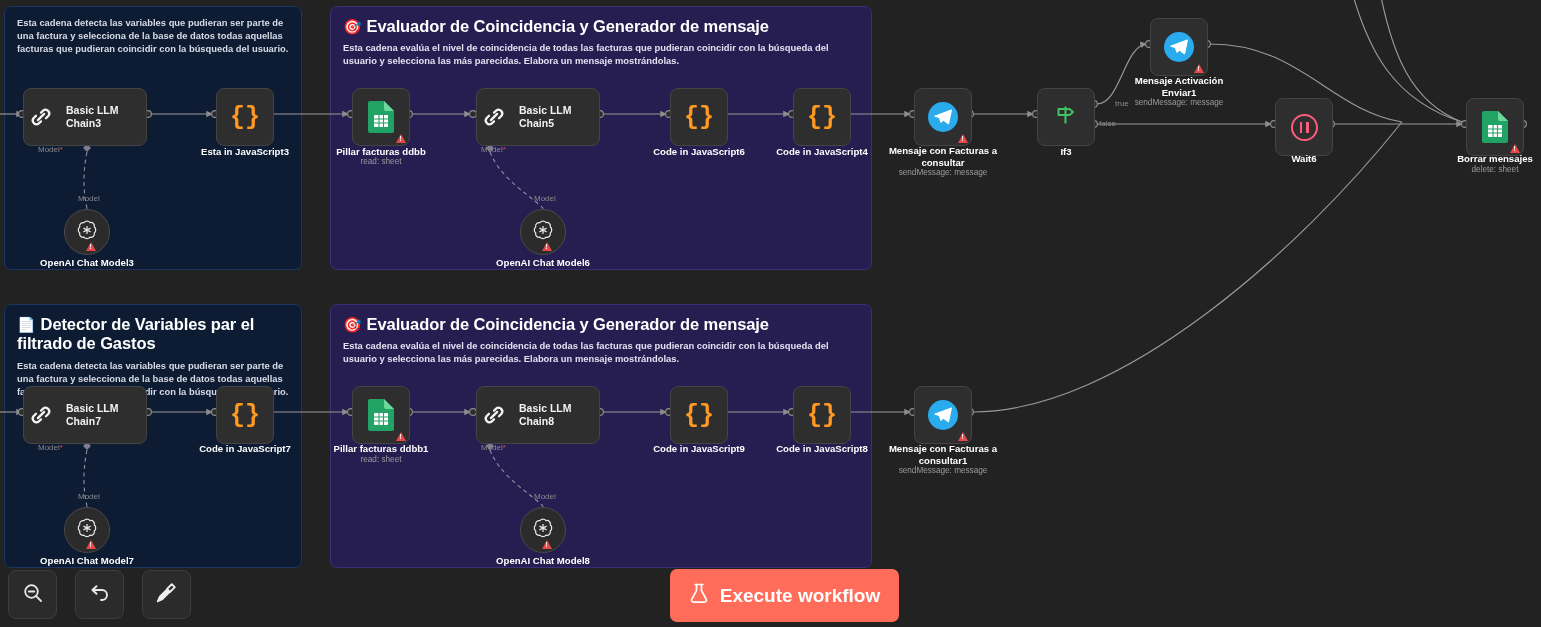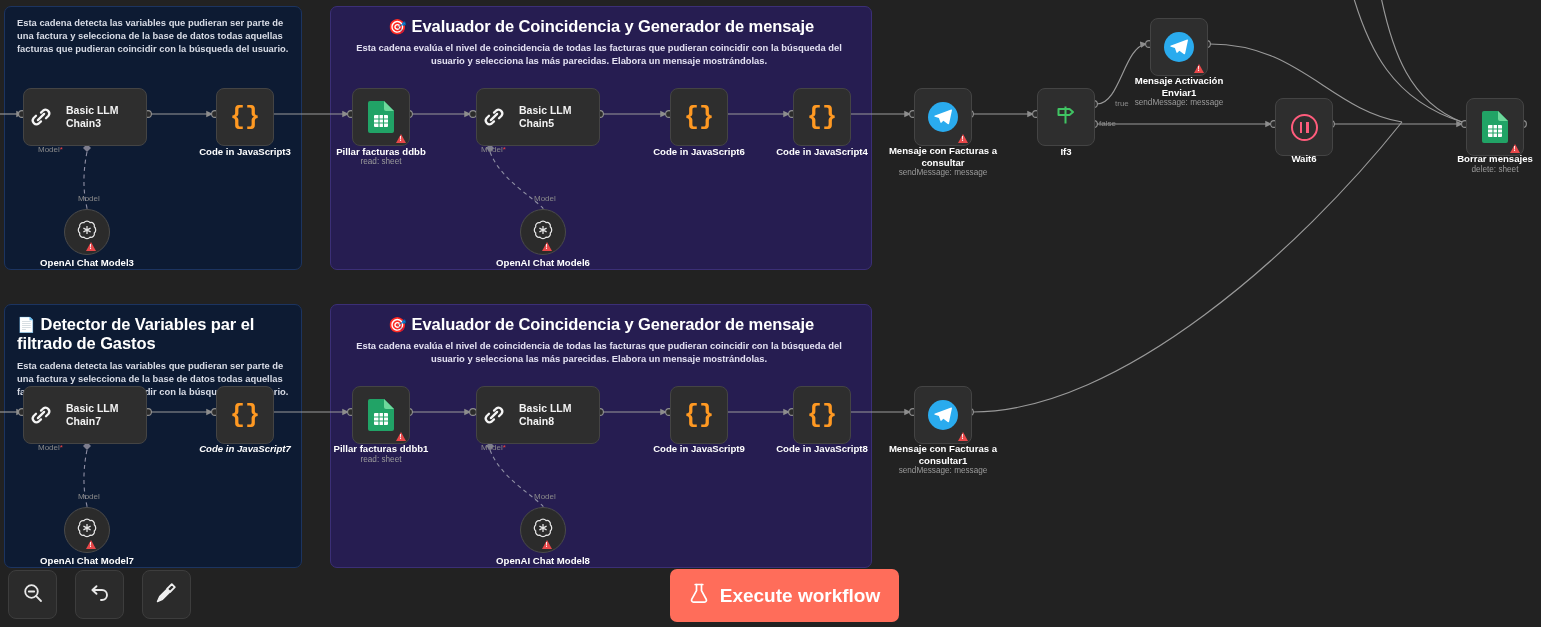--- a/index.html
+++ b/index.html
@@ -17,21 +17,21 @@
     overflow: hidden;
   }
   
   .sticky {
     position: absolute;
     border-radius: 7px;
     padding: 10px 12px 8px 12px;
     overflow: hidden;
   }
   .sticky.blue  { background: #0d1b33; border: 1px solid #1c3460; }
-  .sticky.purple{ background: #261d51; border: 1px solid #3b2f76; text-align: center; }
+  .sticky.purple{ background: #261d51; border: 1px solid #3b2f76; }
   .sticky-title {
     font-size: 16.5px;
     font-weight: 700;
     color: #ffffff;
     line-height: 1.18;
     margin-bottom: 6px;
     letter-spacing: -0.1px;
   }
   .sticky-title .emoji { font-size: 15px; margin-right: 5px; }
   .sticky-body {
@@ -286,21 +286,21 @@
         <path d="M16 13 L18 11 a3 3 0 0 0 -4.2 -4.2 L12 8.5"></path>
       </svg>
     </span>
     <span class="inline-label">Basic LLM
 Chain3</span>
   </div>
 
   <div class="node" style="left:216px; top:88px;">
     <span class="ico-code">{}</span>
   </div>
-  <div class="node-caption" style="left:175px; top:146px; width:140px;">Code in JavaScript3</div>
+  <div class="node-caption" style="left:175px; top:146px; width:140px;">Esta in JavaScript3</div>
 
   <div class="node round" style="left:64px; top:209px;">
     <span>
       <svg width="24" height="24" viewBox="0 0 24 24" fill="none" stroke="#e6e6e6" stroke-width="1.25">
         <path d="M12 3.2c1.9 0 3.1 1.4 3.1 1.4s1.9-.5 3.3.9c1.4 1.4.9 3.3.9 3.3s1.4 1.2 1.4 3.1-1.4 3.1-1.4 3.1.5 1.9-.9 3.3c-1.4 1.4-3.3.9-3.3.9s-1.2 1.4-3.1 1.4-3.1-1.4-3.1-1.4-1.9.5-3.3-.9c-1.4-1.4-.9-3.3-.9-3.3S3.3 13.9 3.3 12s1.4-3.1 1.4-3.1-.5-1.9.9-3.3c1.4-1.4 3.3-.9 3.3-.9S10.1 3.2 12 3.2z"></path>
         <path d="M12 8.1v7.8M8.4 10.1l7.2 3.8M15.6 10.1l-7.2 3.8"></path>
       </svg>
     </span>
     <span class="warn"></span>
   </div>
@@ -414,21 +414,21 @@
         <path d="M16 13 L18 11 a3 3 0 0 0 -4.2 -4.2 L12 8.5"></path>
       </svg>
     </span>
     <span class="inline-label">Basic LLM
 Chain7</span>
   </div>
 
   <div class="node" style="left:216px; top:386px;">
     <span class="ico-code">{}</span>
   </div>
-  <div class="node-caption" style="left:175px; top:443px; width:140px;font-style:italic;">Code in JavaScript7</div>
+  <div class="node-caption" style="left:175px; top:443px; width:140px;">Code in JavaScript7</div>
 
   <div class="node round" style="left:64px; top:507px;">
     <span>
       <svg width="24" height="24" viewBox="0 0 24 24" fill="none" stroke="#e6e6e6" stroke-width="1.25">
         <path d="M12 3.2c1.9 0 3.1 1.4 3.1 1.4s1.9-.5 3.3.9c1.4 1.4.9 3.3.9 3.3s1.4 1.2 1.4 3.1-1.4 3.1-1.4 3.1.5 1.9-.9 3.3c-1.4 1.4-3.3.9-3.3.9s-1.2 1.4-3.1 1.4-3.1-1.4-3.1-1.4-1.9.5-3.3-.9c-1.4-1.4-.9-3.3-.9-3.3S3.3 13.9 3.3 12s1.4-3.1 1.4-3.1-.5-1.9.9-3.3c1.4-1.4 3.3-.9 3.3-.9S10.1 3.2 12 3.2z"></path>
         <path d="M12 8.1v7.8M8.4 10.1l7.2 3.8M15.6 10.1l-7.2 3.8"></path>
       </svg>
     </span>
     <span class="warn"></span>
   </div>

